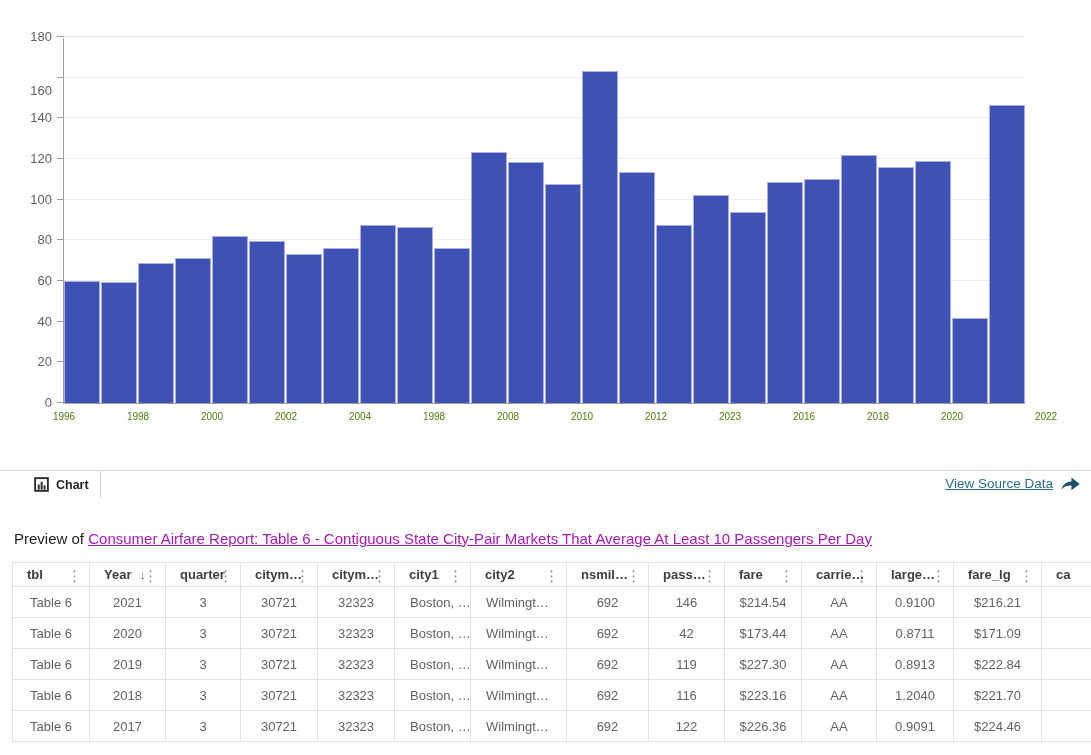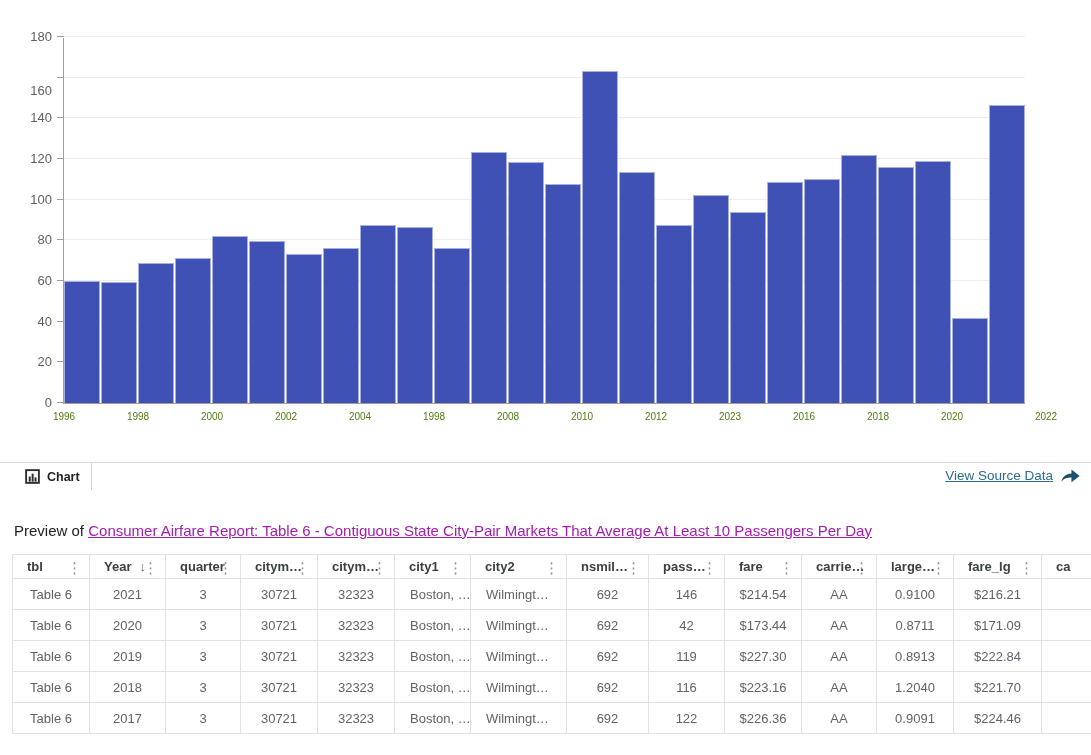--- a/index.html
+++ b/index.html
@@ -27,22 +27,22 @@
     position:absolute; bottom:0; background:#3f51b5;
     border:1px solid rgba(255,255,255,0.55); border-bottom:none;
   }
   .xlabel {
     position:absolute; top:calc(100% + 8px); transform:translateX(-50%);
     font-size:10px; color:#4d7c0f; white-space:nowrap;
   }
 
   
   .tabbar {
-    position:relative; margin-top:12px; border-top:1px solid #d9d9d9;
-    height:28px; display:flex; align-items:stretch;
+    position:relative; margin-top:20px; border-top:1px solid #d9d9d9;
+    height:28px; display:flex; align-items:stretch;padding-left:9px;
   }
   .tab {
     display:flex; align-items:center; gap:7px; padding:0 11px;
     font-size:12.5px; color:#5f6368; border-right:1px solid #d2d2d2;
     cursor:pointer; background:#fff; white-space:nowrap;
   }
   .tab:first-child { margin-left:14px; }
   .tab.active { color:#1f1f1f; font-weight:700; }
   .tab .icon { display:flex; }
   .source-link {

